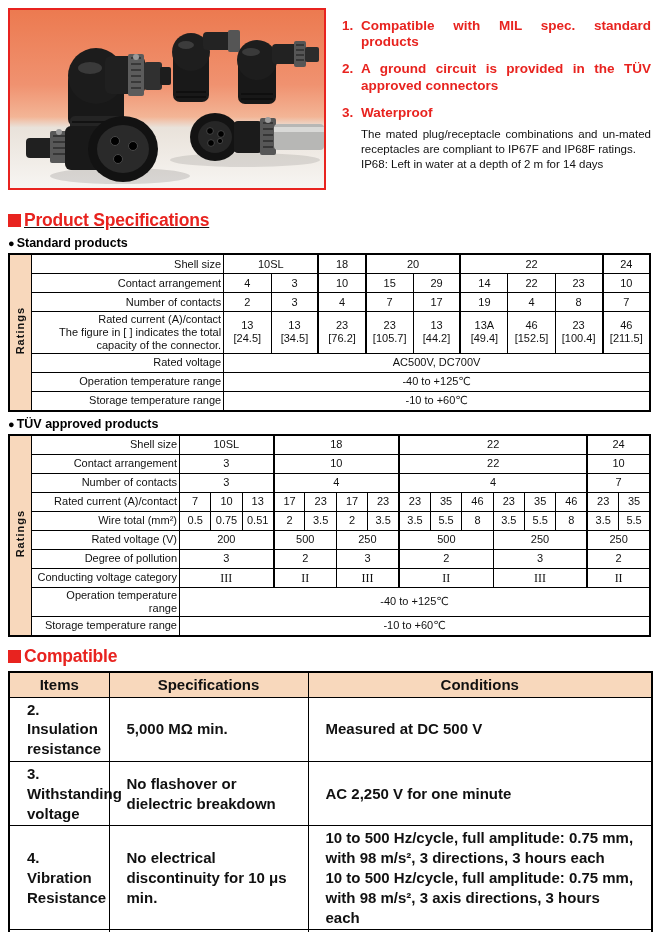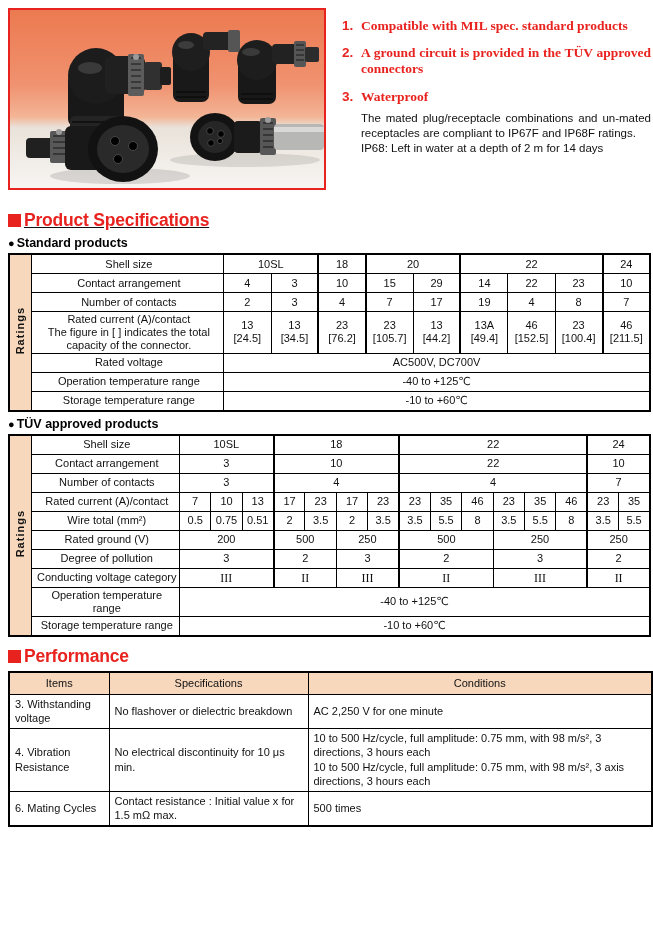--- a/index.html
+++ b/index.html
@@ -14,49 +14,49 @@
   .features { flex:1; padding-left:14px; }
 
   .sec-head { display:flex; align-items:center; color:#e8231f; font-weight:bold;
               font-size:17.5px; letter-spacing:-0.2px; }
   .sq { width:13px; height:13px; background:#e8231f; margin-right:3px; flex:none; }
 
   .feat-item { display:flex; color:#e8231f; font-weight:bold; font-size:13.5px;
                line-height:1.2; margin:0 0 11px 0; }
   .feat-item.first { margin-top:10px; }
   .feat-num { width:19px; flex:none; }
-  .feat-text { flex:1; text-align:justify;font-family:Liberation Serif, serif; }
+  .feat-text { flex:1; text-align:justify; }
   .wp-body { margin:6px 0 0 19px; font-size:11.5px; line-height:1.32; color:#111; }
   .wp-body .jp { text-align:justify; }
 
   .ps-head { margin-top:20px; }
 
   
   .sub-label { font-size:12.5px; font-weight:bold; margin:5px 0 3px 0;
                display:flex; align-items:center; color:#000; }
   .bullet { font-size:11px; margin-right:2px; }
 
   
   table.rtable { border-collapse:collapse; table-layout:fixed; width:643px;
                  border:2px solid #000; }
   .rtable td { border:1px solid #000; text-align:center; font-size:11px;
                padding:1px 2px; height:16px; white-space:pre-line; line-height:1.18;
                overflow:hidden; }
   .rtable td.side { background:#f8d8bc; padding:0; text-align:center; vertical-align:middle; }
   .vtext { display:inline-block; writing-mode:vertical-rl; transform:rotate(180deg);
            font-weight:bold; font-size:11px; letter-spacing:1px; }
-  .rtable td.lbl { text-align:center; padding-left:5px; }
+  .rtable td.lbl { text-align:right; padding-left:5px; }
   .rtable td.gb { border-left-width:2px; }
   .rtable td.roman { font-family:"Liberation Serif","DejaVu Serif",serif; font-size:12px; }
 
   
   table.perf { border-collapse:collapse; table-layout:fixed; width:643px;
                border:2px solid #000; margin-top:2px; }
-  .perf th, .perf td { border:1px solid #000; font-size:11px; font-weight:normal;
-                       padding:2px 5px; line-height:1.32; vertical-align:middle; }
+  .perf th, .perf td { border:1px solid #000; font-size:15px; font-weight:bold;
+                       padding:2px 17px; line-height:1.32; vertical-align:middle; }
   .perf th { background:#f8d8bc; text-align:center; height:17px; }
   .perf td { white-space:pre-line; text-align:left; }
   .perf-head { margin-top:9px; margin-bottom:4px; }
 </style>
 </head>
 <body>
 
 <div class="page">
 
   <div class="top">
@@ -322,21 +322,21 @@
           <td class="d gb">3.5</td>
           <td class="d">5.5</td>
           <td class="d">8</td>
           <td class="d">3.5</td>
           <td class="d">5.5</td>
           <td class="d">8</td>
           <td class="d gb">3.5</td>
           <td class="d">5.5</td>
         </tr>
         <tr>
-          <td class="lbl">Rated ground (V)</td>
+          <td class="lbl">Rated voltage (V)</td>
           <td class="d" colspan="3">200</td>
           <td class="d gb" colspan="2">500</td>
           <td class="d" colspan="2">250</td>
           <td class="d gb" colspan="3">500</td>
           <td class="d" colspan="3">250</td>
           <td class="d gb" colspan="2">250</td>
         </tr>
         <tr>
           <td class="lbl">Degree of pollution</td>
           <td class="d" colspan="3">3</td>
@@ -361,37 +361,42 @@
         </tr>
         <tr>
           <td class="lbl">Storage temperature range</td>
           <td class="d" colspan="15">-10 to +60℃</td>
         </tr>
       </tbody>
   </table>
 
   <div class="sec-head perf-head">
     <span class="sq"></span>
-    <span>Performance</span>
+    <span>Compatible</span>
   </div>
   <table class="perf">
     <colgroup>
       <col style="width:100px">
         <col style="width:199px">
         <col style="width:344px">
     </colgroup>
     <thead>
       <tr>
         <th>Items</th>
         <th>Specifications</th>
         <th>Conditions</th>
       </tr>
     </thead>
     <tbody>
         <tr>
+          <td>2. Insulation resistance</td>
+          <td>5,000 MΩ min.</td>
+          <td>Measured at DC 500 V</td>
+        </tr>
+        <tr>
           <td>3. Withstanding voltage</td>
           <td>No flashover or dielectric breakdown</td>
           <td>AC 2,250 V for one minute</td>
         </tr>
         <tr>
           <td>4. Vibration Resistance</td>
           <td>No electrical discontinuity for 10 μs min.</td>
           <td>10 to 500 Hz/cycle, full amplitude: 0.75 mm, with 98 m/s², 3 directions, 3 hours each
 10 to 500 Hz/cycle, full amplitude: 0.75 mm, with 98 m/s², 3 axis directions, 3 hours each</td>
         </tr>

